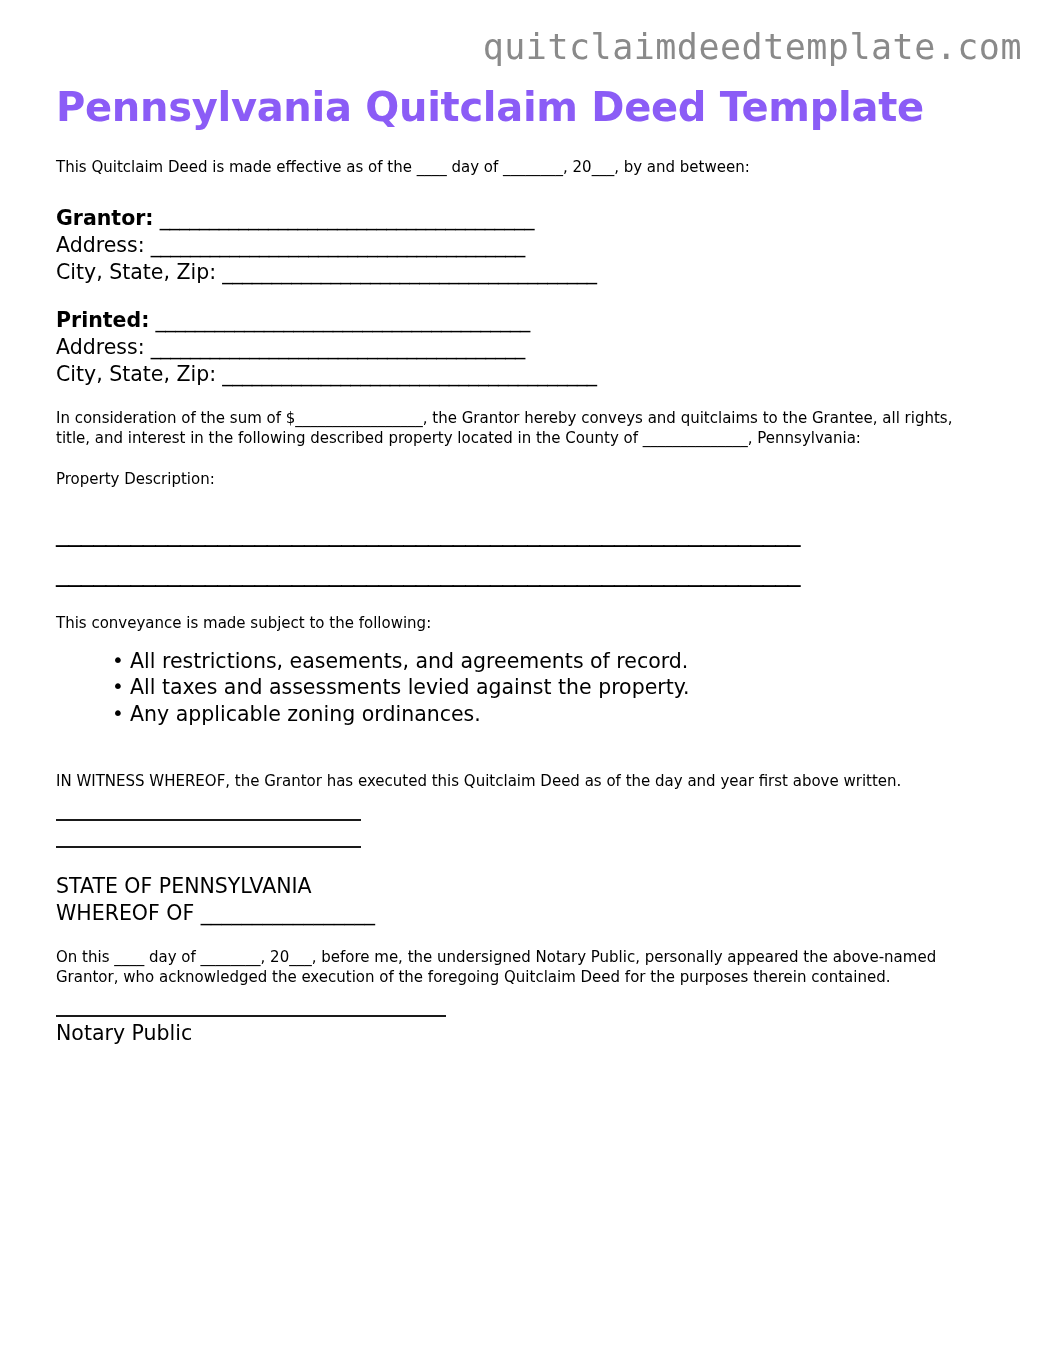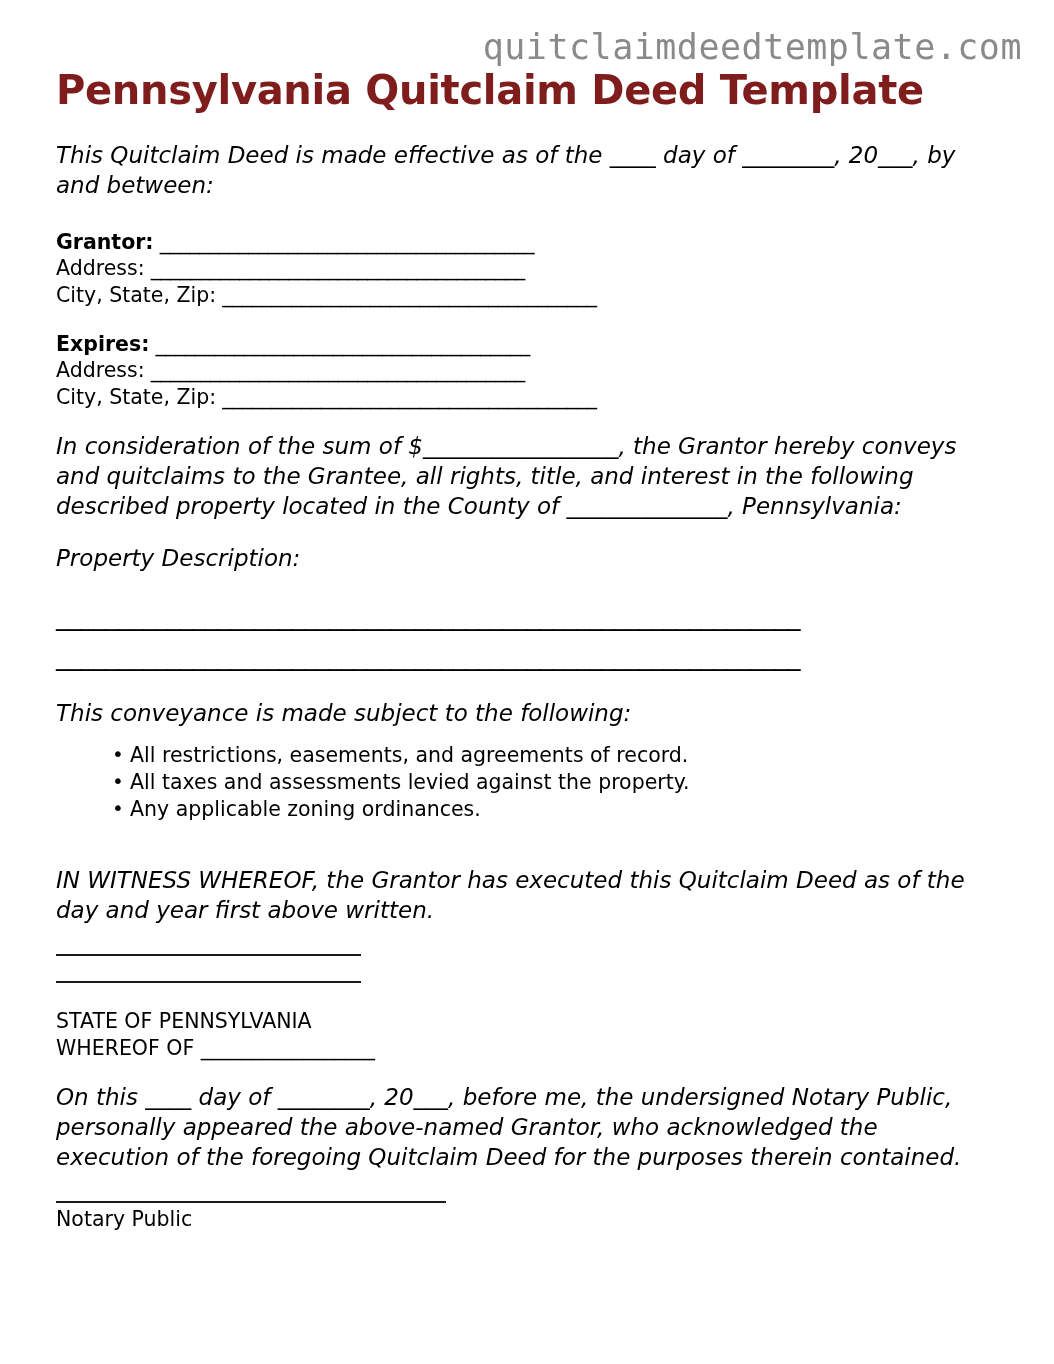--- a/index.html
+++ b/index.html
@@ -28,33 +28,32 @@
     right: 32px;
     font-family: "DejaVu Sans Mono", "Liberation Mono", monospace;
     font-size: 35px;
     letter-spacing: 0.5px;
     color: #8a8a8a;
     white-space: nowrap;
     line-height: 1;
   }
   .doc-title {
     margin: 0;
-    padding-top: 68px;
+    padding-top: 85px;
     font-size: 40px;
     font-weight: bold;
     letter-spacing: -0.3px;
     line-height: 1.12;
-    color: #7f1d1d;
+    color: #8b5cf6;
   }
   p.para {
     margin: 0;
-    font-size: 23px;
+    font-size: 15px;
     line-height: 1.30;
     max-width: 930px;
-    font-style: italic;
   }
   .gap-lg { height: 28px; }
   .gap-md { height: 22px; }
   .gap-sm { height: 14px; }
 
   .party-block { font-size: 20.5px; line-height: 1.30; }
   .party-row { white-space: nowrap; }
   .party-label { font-weight: bold; }
   .blank { font-family: "DejaVu Sans", "Liberation Sans", sans-serif; letter-spacing: -0.4px; }
 
@@ -107,21 +106,21 @@
 
   <div class="party-block">
     <div class="party-row"><span class="party-label">Grantor:</span><span class="blank"> ______________________________________</span></div>
     <div class="party-row"><span>Address:</span><span class="blank"> ______________________________________</span></div>
     <div class="party-row"><span>City, State, Zip:</span><span class="blank"> ______________________________________</span></div>
   </div>
 
   <div class="gap-md"></div>
 
   <div class="party-block">
-    <div class="party-row"><span class="party-label">Expires:</span><span class="blank"> ______________________________________</span></div>
+    <div class="party-row"><span class="party-label">Printed:</span><span class="blank"> ______________________________________</span></div>
     <div class="party-row"><span>Address:</span><span class="blank"> ______________________________________</span></div>
     <div class="party-row"><span>City, State, Zip:</span><span class="blank"> ______________________________________</span></div>
   </div>
 
   <div class="gap-md"></div>
 
   <p class="para">In consideration of the sum of $_________________, the Grantor hereby conveys and quitclaims to the Grantee, all rights, title, and interest in the following described property located in the County of ______________, Pennsylvania:</p>
 
   <div class="gap-md"></div>
 

